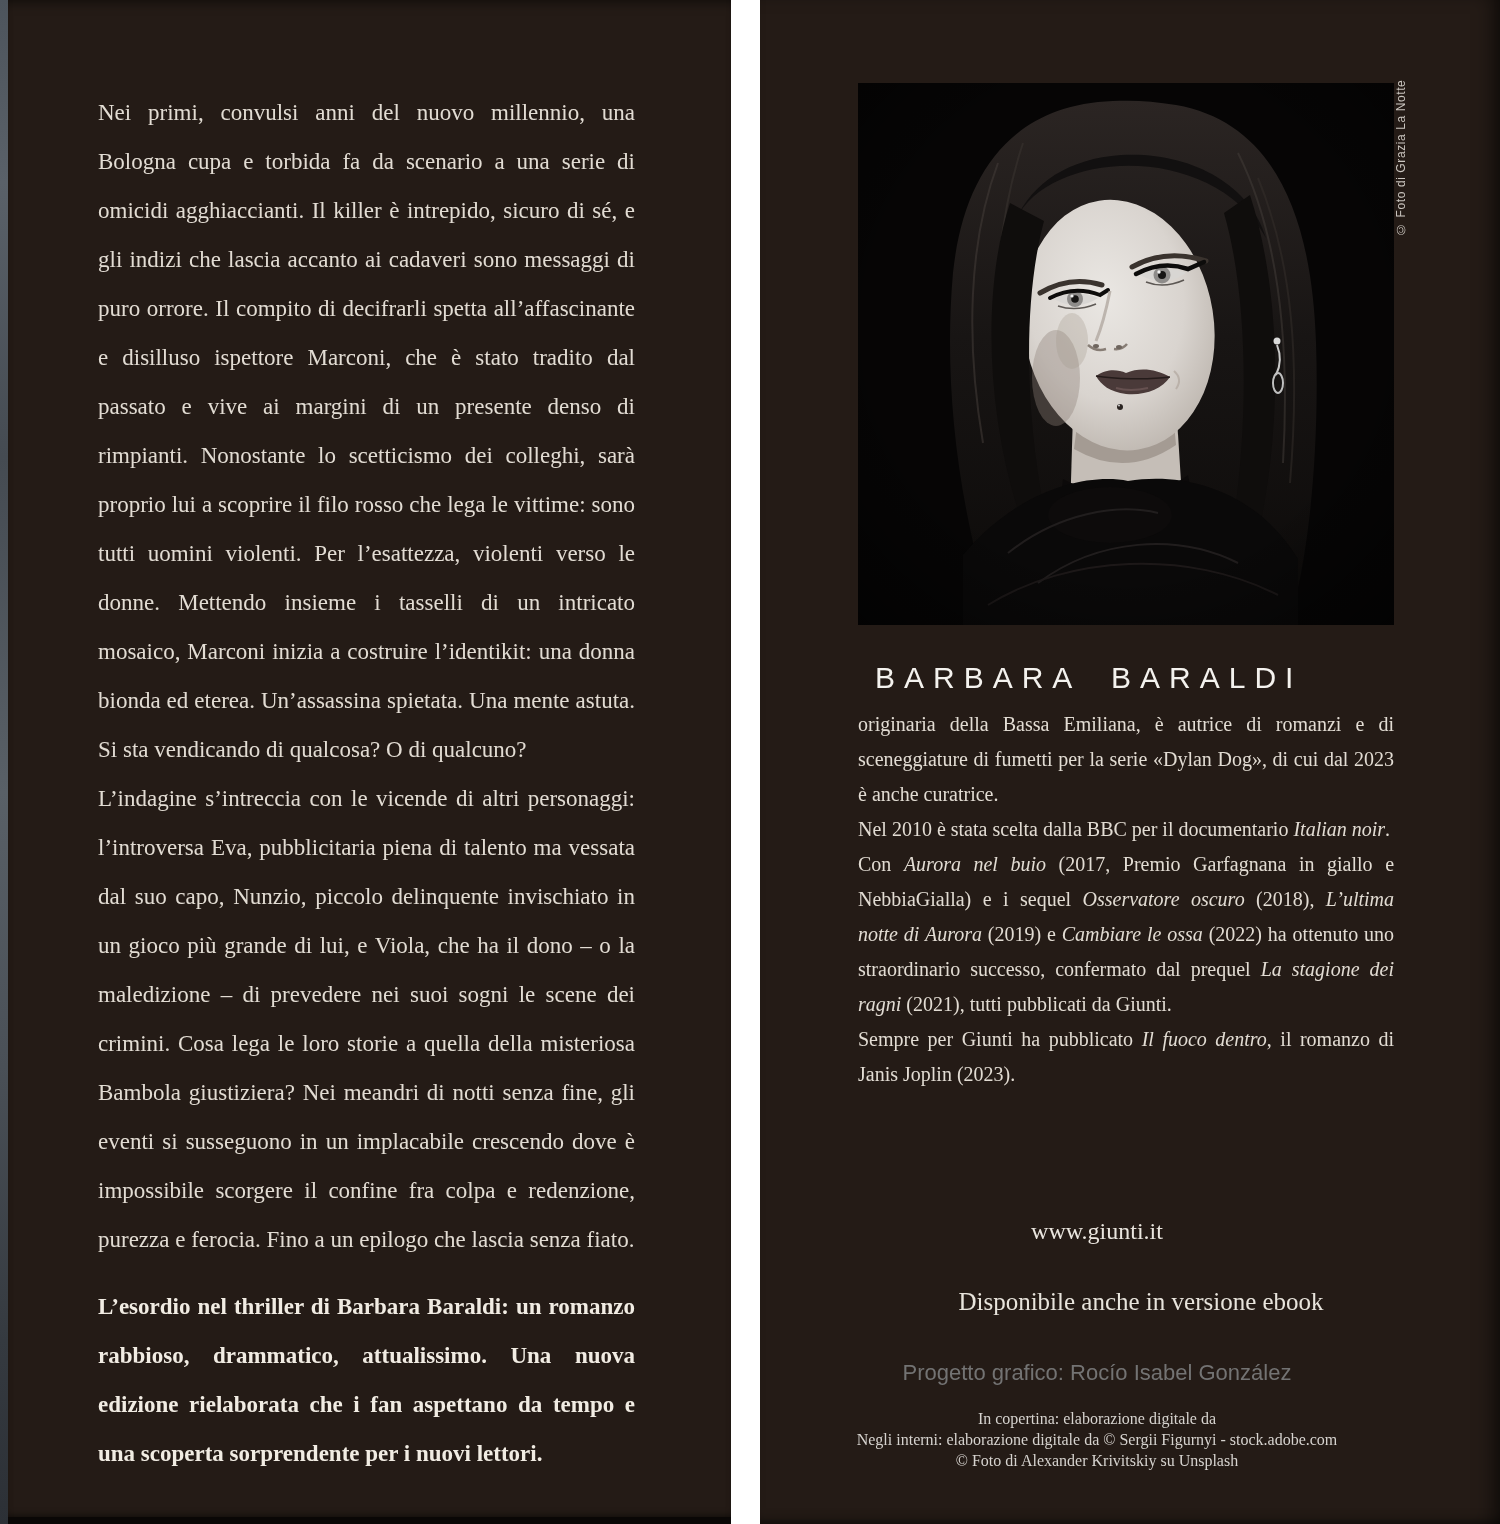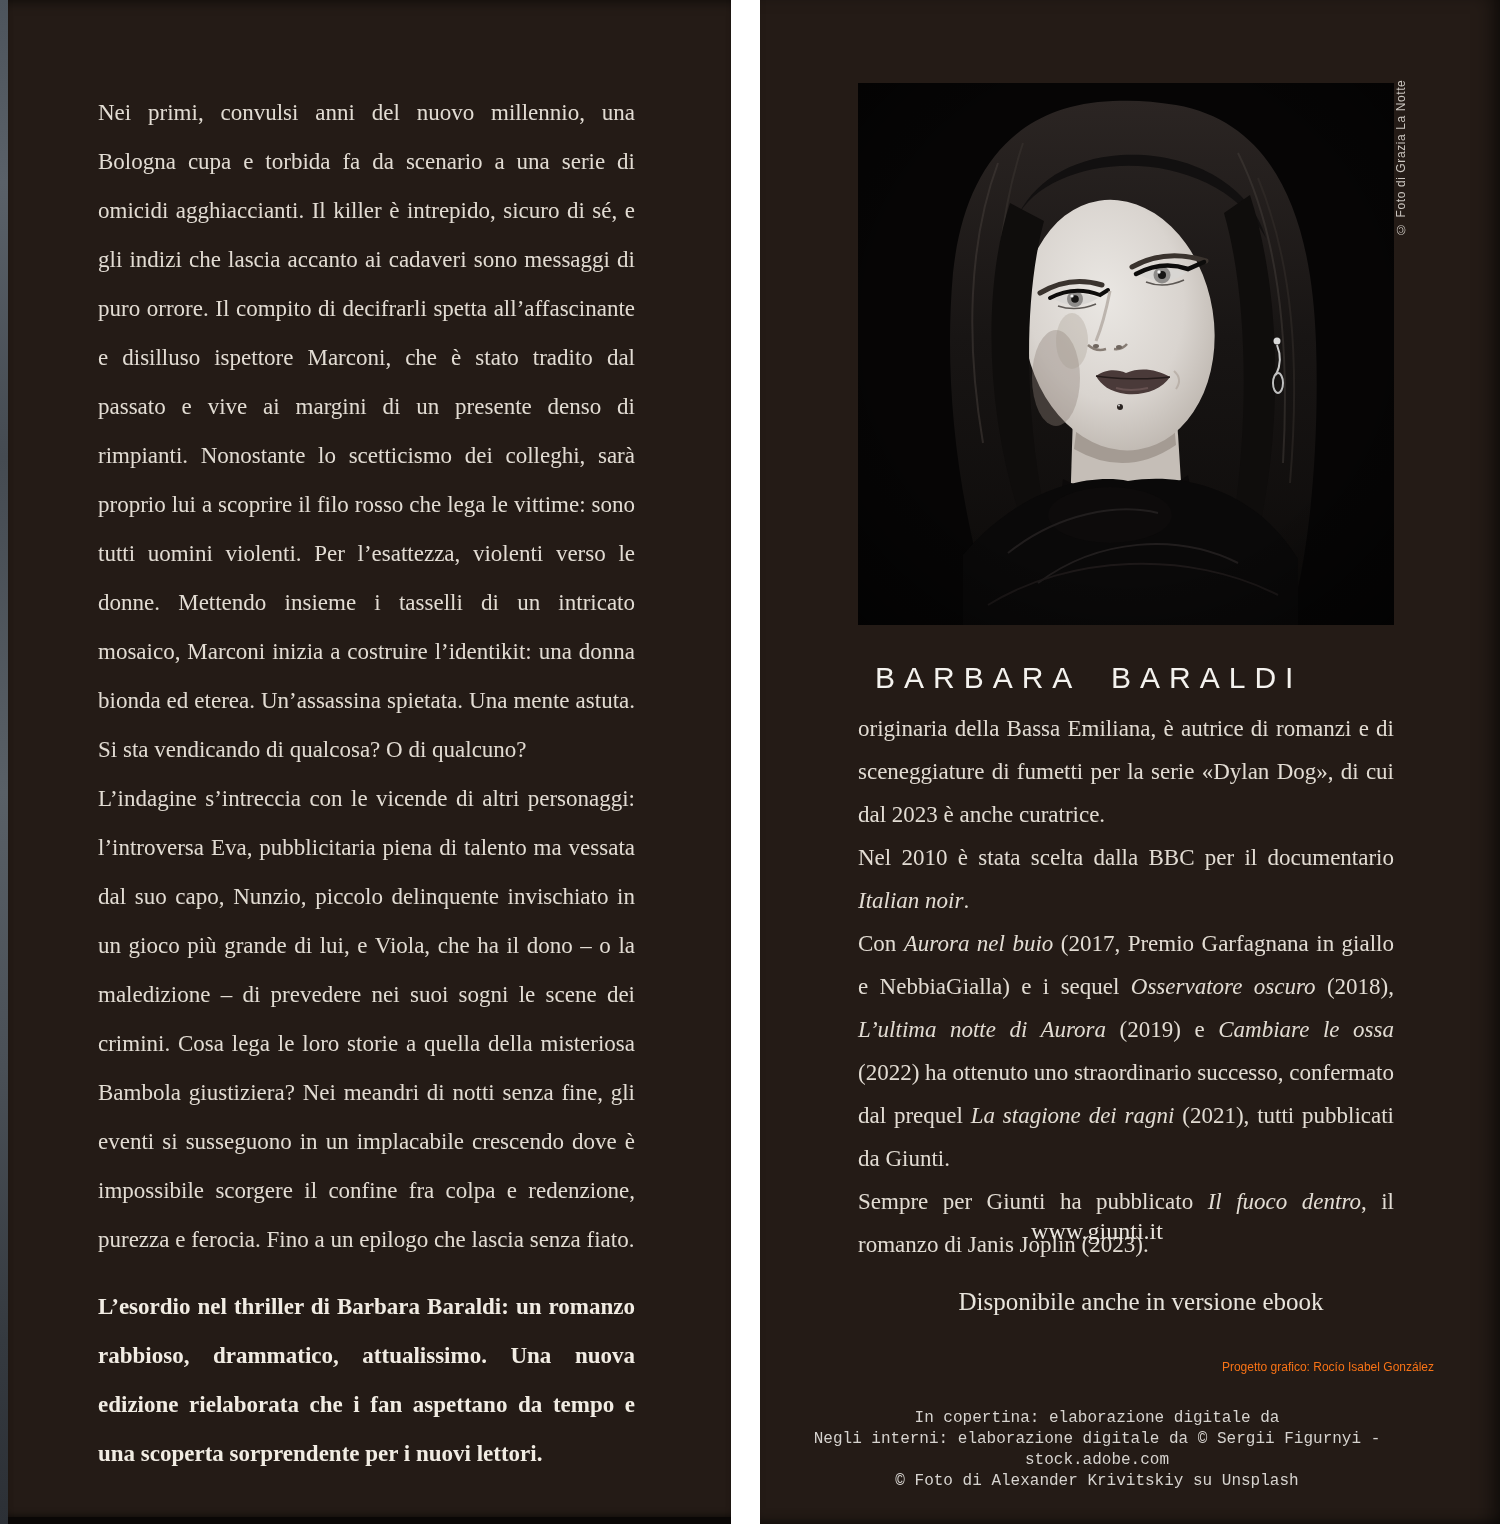--- a/index.html
+++ b/index.html
@@ -31,32 +31,32 @@
   .photo svg{display:block;}
   .photo-credit{position:absolute;left:634px;top:84px;height:152px;width:20px;
     font-family:"Liberation Sans", sans-serif;font-size:12px;letter-spacing:.6px;color:#cac5bf;
     writing-mode:vertical-rl;transform:rotate(180deg);white-space:nowrap;}
 
   
   .author-name{position:absolute;left:98px;top:652px;width:536px;margin:8px;
     font-family:"Liberation Sans", sans-serif;font-weight:400;font-size:30px;line-height:36px;
     letter-spacing:9px;word-spacing:14px;text-align:left;color:#f4f2ee;text-indent:9px;}
   .bio{position:absolute;left:98px;top:707px;width:536px;
-    font-size:23px;line-height:43px;text-align:justify;hyphens:auto;}
+    font-size:20px;line-height:35px;text-align:justify;hyphens:auto;}
   .bio p{margin:0;}
   .bio em{font-style:italic;}
 
   .website{position:absolute;left:0;top:1218px;width:674px;text-align:center;
     font-size:24px;color:#eae6df;}
   .ebook-note{position:absolute;left:0;top:1288px;width:674px;text-align:center;
     font-size:25px;color:#e8e4dc;padding-left:44px;}
-  .design-credit{position:absolute;left:0;top:1360px;width:674px;text-align:right;
-    font-family:"Liberation Sans", sans-serif;font-size:12px;color:#f97316;}
+  .design-credit{position:absolute;left:0;top:1360px;width:674px;text-align:center;
+    font-family:"Liberation Sans", sans-serif;font-size:22px;color:#737373;}
   .small-credits{position:absolute;left:0;top:1408px;width:674px;text-align:center;
-    font-family:Liberation Mono, monospace;font-size:16px;line-height:21px;color:#d6d3cf;}
+    font-family:Liberation Serif, serif;font-size:16px;line-height:21px;color:#d6d3cf;}
 </style>
 </head>
 <body>
 
 <div class="page">
 
   <div class="spine-edge"></div>
 
   <section class="flap left-flap">
     <div class="synopsis">

